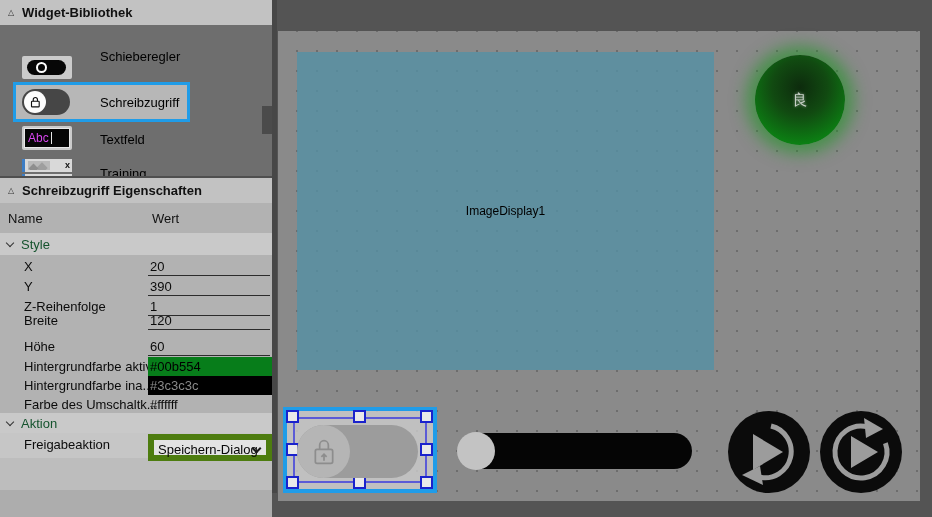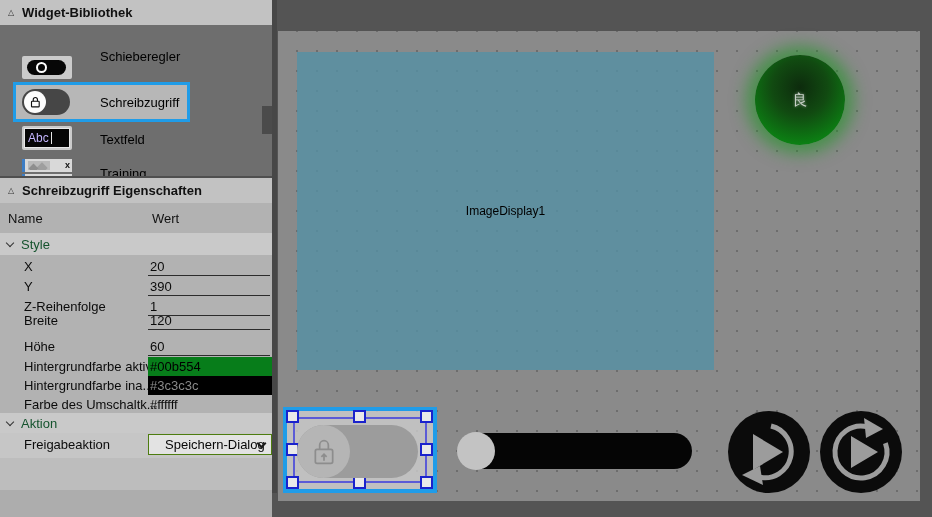--- a/index.html
+++ b/index.html
@@ -23,21 +23,21 @@
 
   
   .slider-ico-pill { position:absolute; left:5px; top:4px; width:39px; height:15px; background:#070707; border-radius:8px; }
   .slider-ico-knob { position:absolute; left:9px; top:2px; width:11px; height:11px; border-radius:50%;
                      background:#070707; border:2px solid #fff; }
   .toggle-ico { position:absolute; left:22px; top:64px; width:48px; height:26px; background:#464646; border-radius:13px; }
   .toggle-ico-knob { position:absolute; left:2px; top:2px; width:22px; height:22px; border-radius:50%; background:#fdfdfd;
                      display:flex; align-items:center; justify-content:center; }
   .text-ico { position:absolute; left:22px; top:101px; width:50px; height:24px; background:#cbcbcb; border-radius:2px; }
   .text-ico-inner { position:absolute; left:2px; top:2px; width:46px; height:20px; background:#060606;
-                    border:1px solid #e8e8e8; color:#c4b5fd; font-size:12px; line-height:18px; padding-left:3px; }
+                    border:1px solid #e8e8e8; color:#d946ef; font-size:12px; line-height:18px; padding-left:3px; }
   .cursor-bar { display:inline-block; width:1px; height:12px; background:#e8e8e8; vertical-align:-2px; margin-left:2px; }
   .train-ico { position:absolute; left:22px; top:134px; width:50px; height:28px; }
   .train-row { position:absolute; left:0; width:50px; height:13px; background:#d9d9d9; border-left:3px solid #3d7dc4; }
   .train-x { position:absolute; right:2px; top:0; font-size:9px; font-weight:700; color:#111; line-height:12px; }
   .mountain { position:absolute; left:3px; top:2px; width:22px; height:9px; background:#b9b9b9; overflow:hidden; }
   .mountain:after { content:""; position:absolute; left:2px; top:4px; width:7px; height:7px; background:#8e8e8e; transform:rotate(45deg); }
   .mountain:before { content:""; position:absolute; left:10px; top:3px; width:8px; height:8px; background:#9e9e9e; transform:rotate(45deg); }
 
   
   .props-table { position:absolute; left:0; top:203px; width:272px; height:255px; background:#b2b2b2; }
@@ -50,22 +50,22 @@
           transform:rotate(45deg); margin:0 8px 2px 7px; }
   .prow { position:absolute; left:0; width:272px; height:20px; font-size:13px; }
   .pname { position:absolute; left:24px; top:2px; color:#0b0b0b; white-space:nowrap; }
   .pval { position:absolute; left:148px; top:0px; width:122px; height:19px; line-height:19px;
           border-bottom:1px solid #2c2c2c; color:#0b0b0b; padding-left:2px; }
   .pswatch { position:absolute; left:148px; top:0px; width:124px; height:19px; line-height:19px; padding-left:2px; font-size:13px; }
   .sw-green { background:#077d1a; color:#000; }
   .sw-dark  { background:#000;    color:#8a8a8a; }
   .pplain { position:absolute; left:150px; top:2px; color:#0b0b0b; }
   .hl-row { background:#c6c6c6; }
-  .dropdown { position:absolute; left:148px; top:1px; width:124px; height:21px; background:#e3e3e3;
-              border:1px solid #4d7c0f; font-size:13px; line-height:19px; padding-left:16px; color:#060606; }
+  .dropdown { position:absolute; left:148px; top:1px; width:124px; height:27px; background:#e3e3e3;
+              border:6px solid #4d7c0f; font-size:13px; line-height:19px; padding-left:4px; color:#060606; }
   .dd-chev { position:absolute; right:6px; top:5px; width:7px; height:7px;
              border-right:2px solid #1a1a1a; border-bottom:2px solid #1a1a1a; transform:rotate(45deg); }
 
   
   .main { position:absolute; left:277px; top:0; width:655px; height:517px; background:#545454; }
   .tabbar { position:absolute; left:0; top:0; width:655px; height:31px; background:#4d4d4d; }
   .tab { position:absolute; left:6px; top:2px; width:92px; height:29px; background:#cbcbcb;
          border-radius:3px 3px 0 0; text-align:center; line-height:29px; font-size:13px; color:#090909; }
   .tab-add { position:absolute; left:102px; top:2px; width:30px; height:29px; text-align:center;
              line-height:28px; font-size:16px; color:#161616; }

